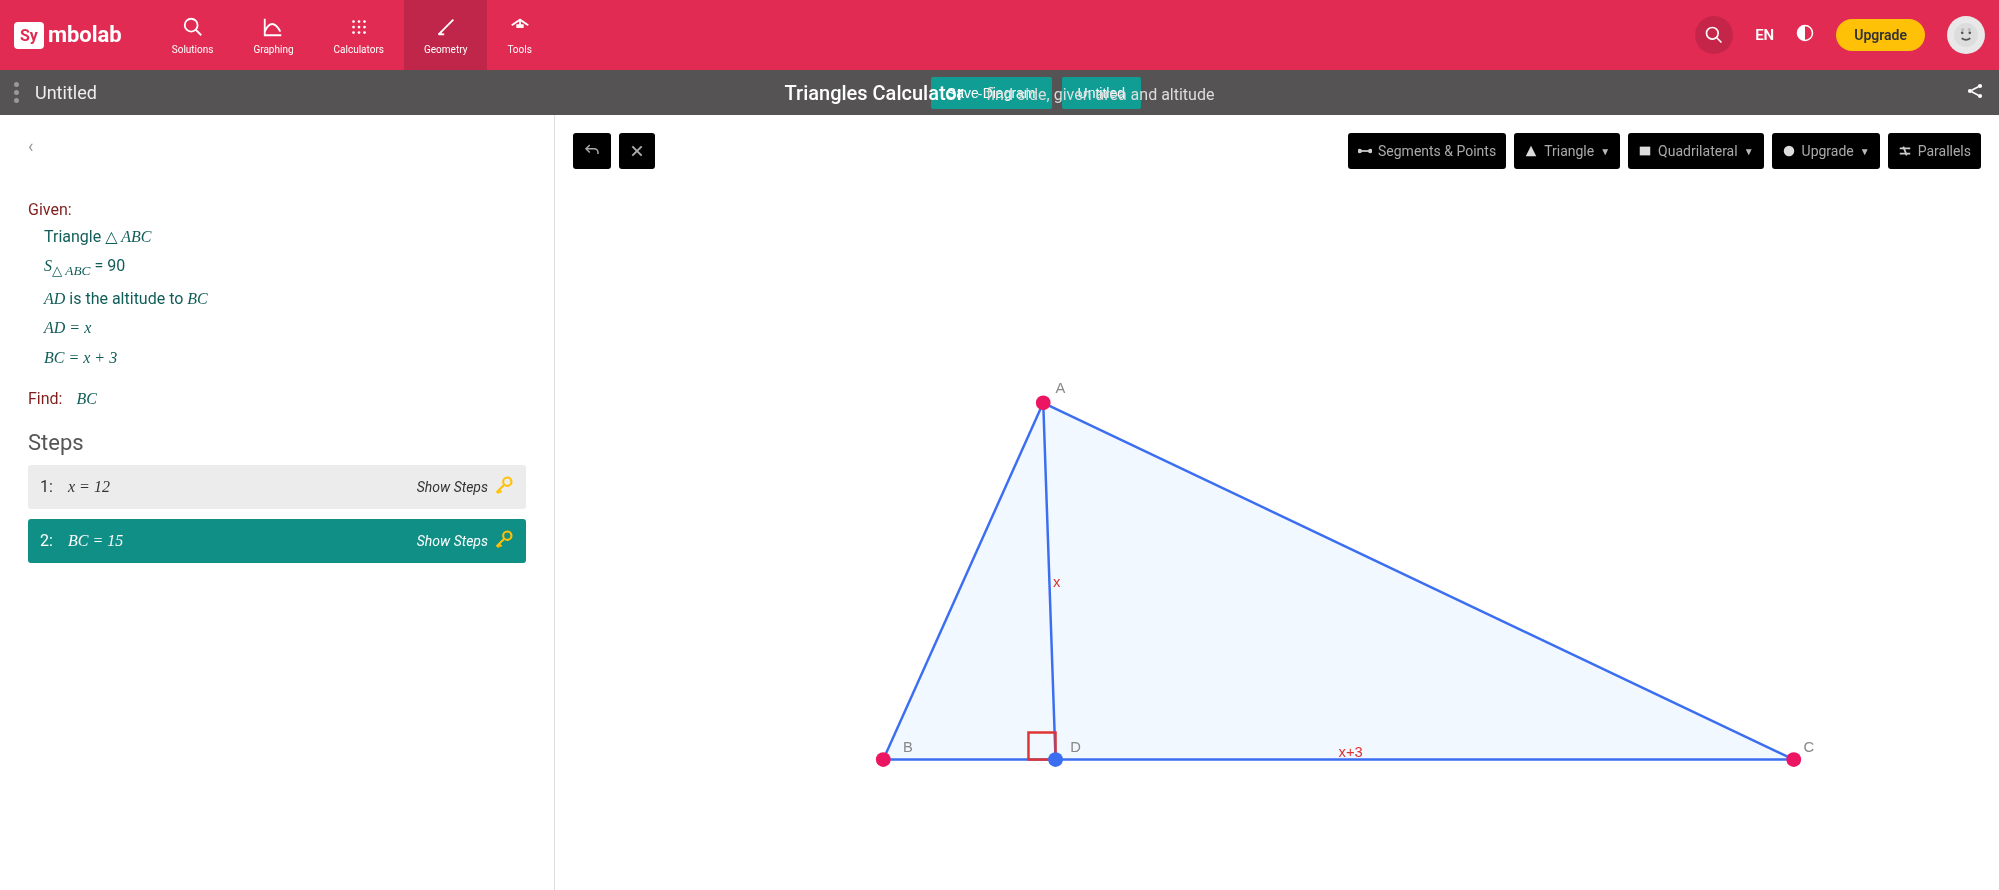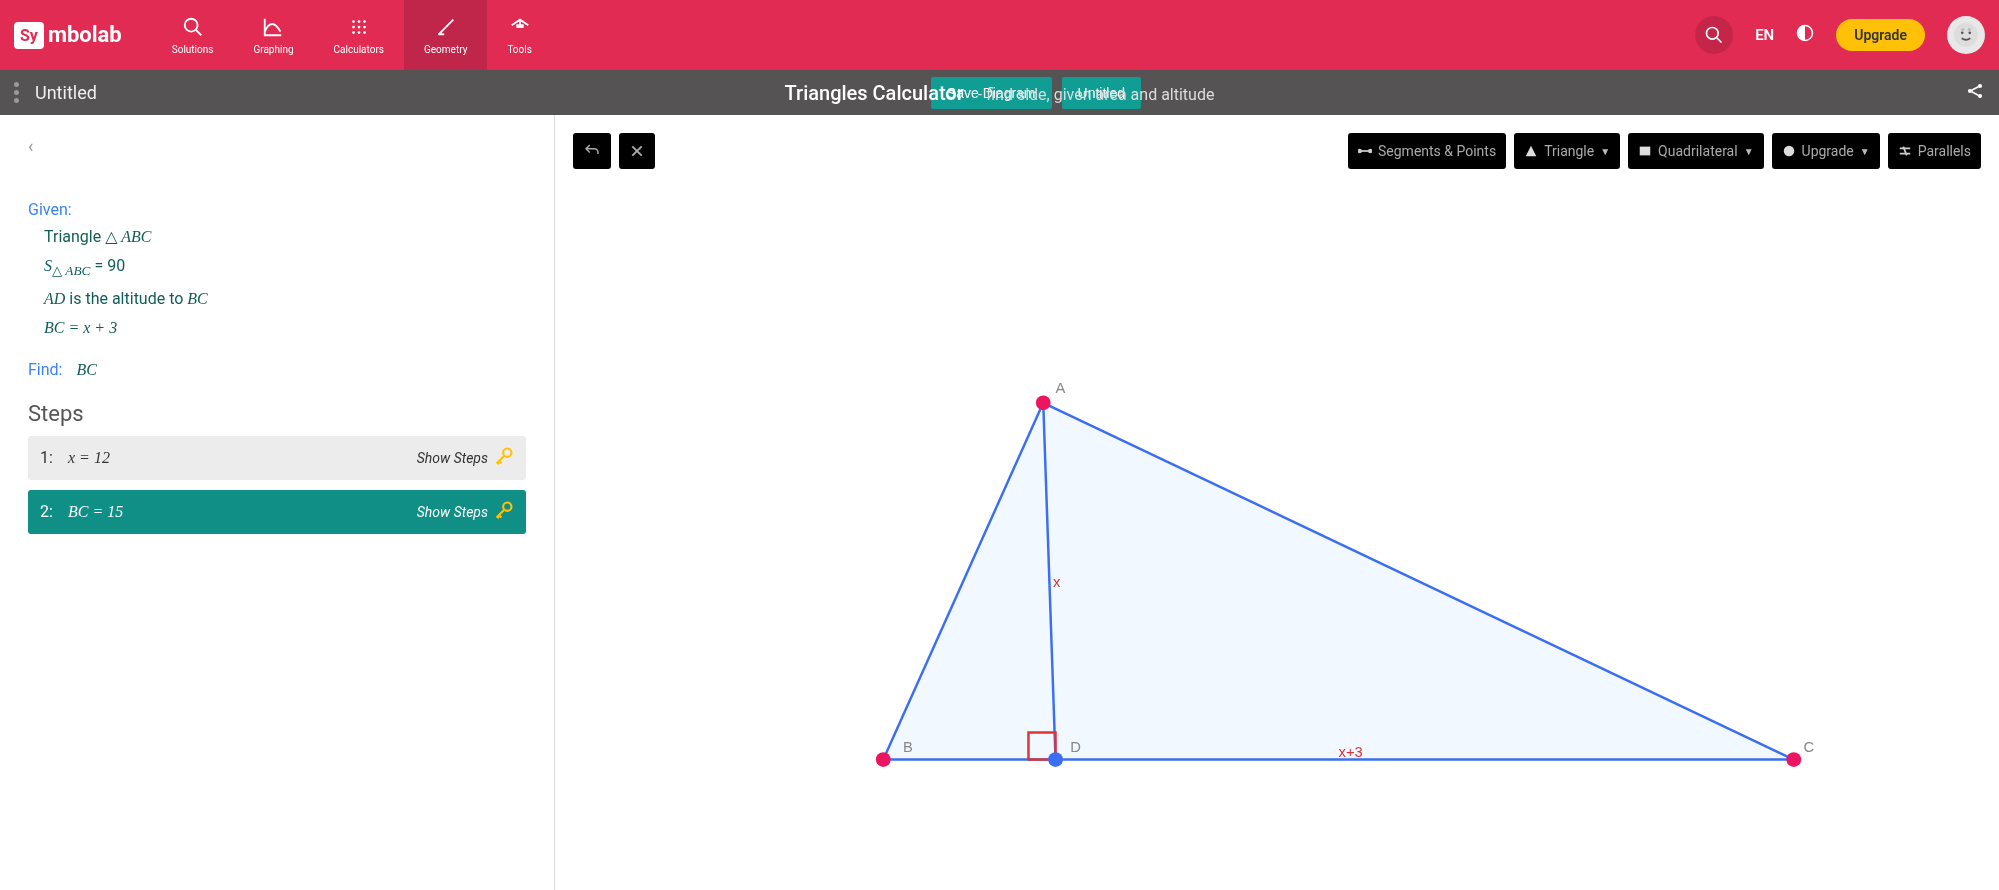--- a/index.html
+++ b/index.html
@@ -109,21 +109,21 @@
   border-right: 1px solid #ddd;
   padding: 20px 28px;
   overflow-y:auto;
   color:#115e59;
 }
 .back-chevron {
   color:#999; font-size:18px; cursor:pointer;
   margin-bottom:40px; display:inline-block;
 }
 .given-block { font-size:16px; line-height:1.7; }
-.given-label { color:#3b82f6; }
+.given-label { color:#7f1d1d; }
 .math-serif { font-family: Liberation Serif, serif; font-style: italic; }
 .given-lines { margin-left: 16px; }
 .given-lines div { margin-bottom:2px;}
 .tri-sym { font-style:normal; }
 .find-line { margin-top:14px; display:flex; gap:14px; }
 
 .steps-header {
   margin-top: 18px;
   font-size: 22px;
   color:#555;
@@ -303,20 +303,21 @@
       <div class="given-lines">
         <div>
           <span>Triangle </span><span class="tri-sym">△</span><span class="math-serif"> ABC</span>
         </div>
         <div>
           <span class="math-serif">S</span><sub><span class="tri-sym">△</span><span class="math-serif"> ABC</span></sub><span> = 90</span>
         </div>
         <div>
           <span class="math-serif">AD</span><span> is the altitude to </span><span class="math-serif">BC</span>
         </div>
+        <div class="math-serif">AD = x</div>
         <div class="math-serif">BC = x + 3</div>
       </div>
       <div class="find-line">
         <span class="given-label">Find:</span>
         <span class="math-serif">BC</span>
       </div>
     </div>
 
     <div class="steps-header">Steps</div>
 

